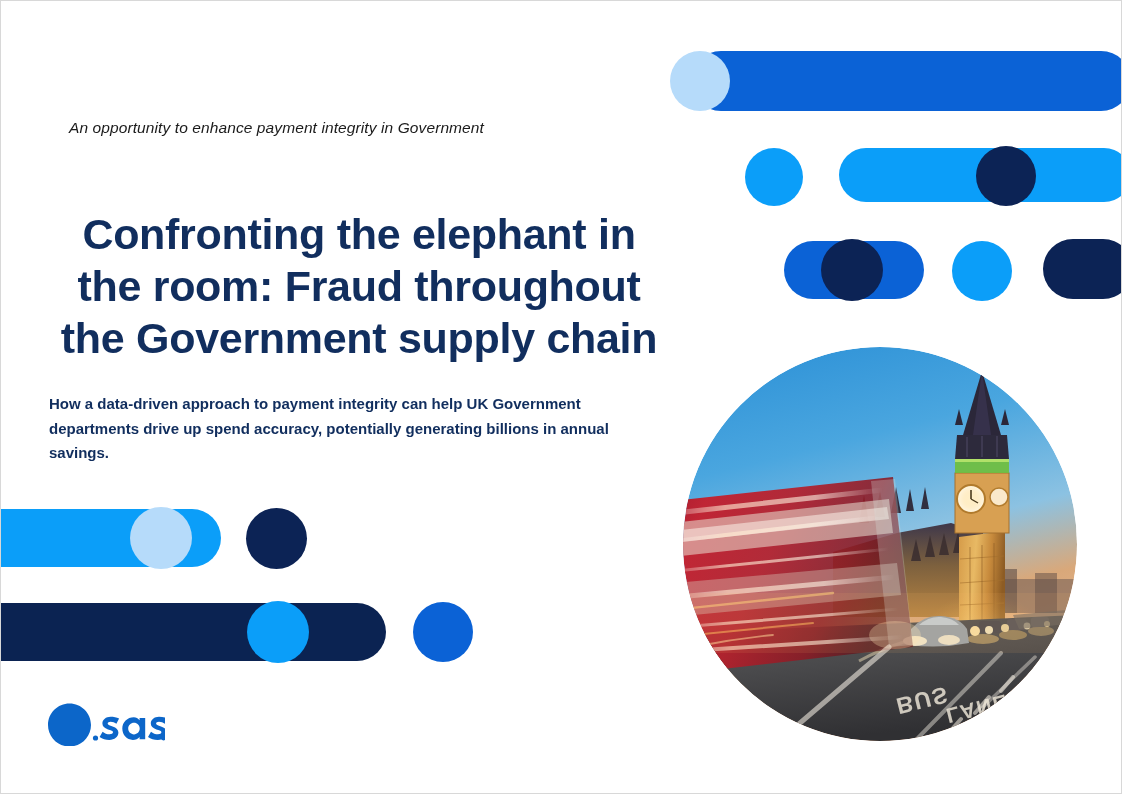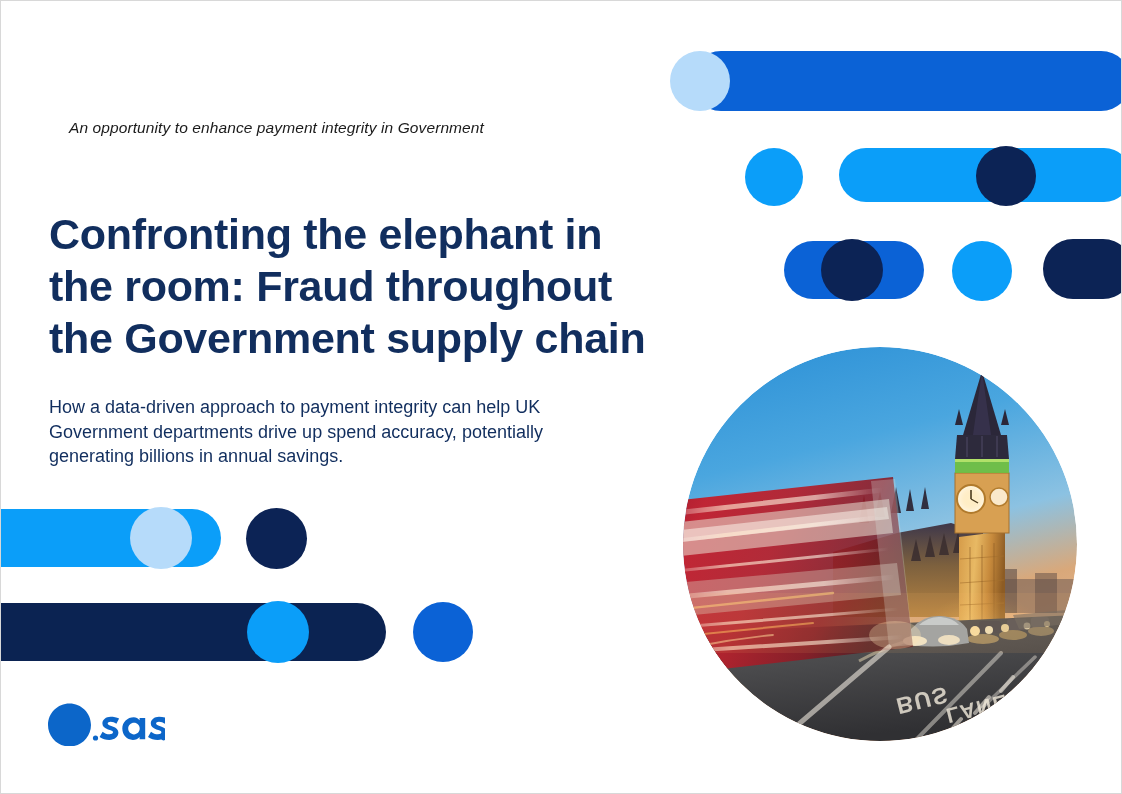--- a/index.html
+++ b/index.html
@@ -76,29 +76,30 @@
   .headline {
     position: absolute;
     left: 0;
     top: 178px;
     width: 620px;
     font-size: 43px;
     line-height: 52px;
     font-weight: bold;
     color: #112e5e;
     letter-spacing: -0.3px;
+    text-align: center;
   }
   .subtitle {
     position: absolute;
     left: 0;
     top: 376px;
     width: 570px;
-    font-size: 18px;
+    font-size: 15px;
     line-height: 24.5px;
-    font-weight: normal;
+    font-weight: bold;
     color: #112e5e;
   }
 
   
   .logo {
     position: absolute;
     left: 46px;
     top: 700px;
     height: 46px;
     display: flex;

